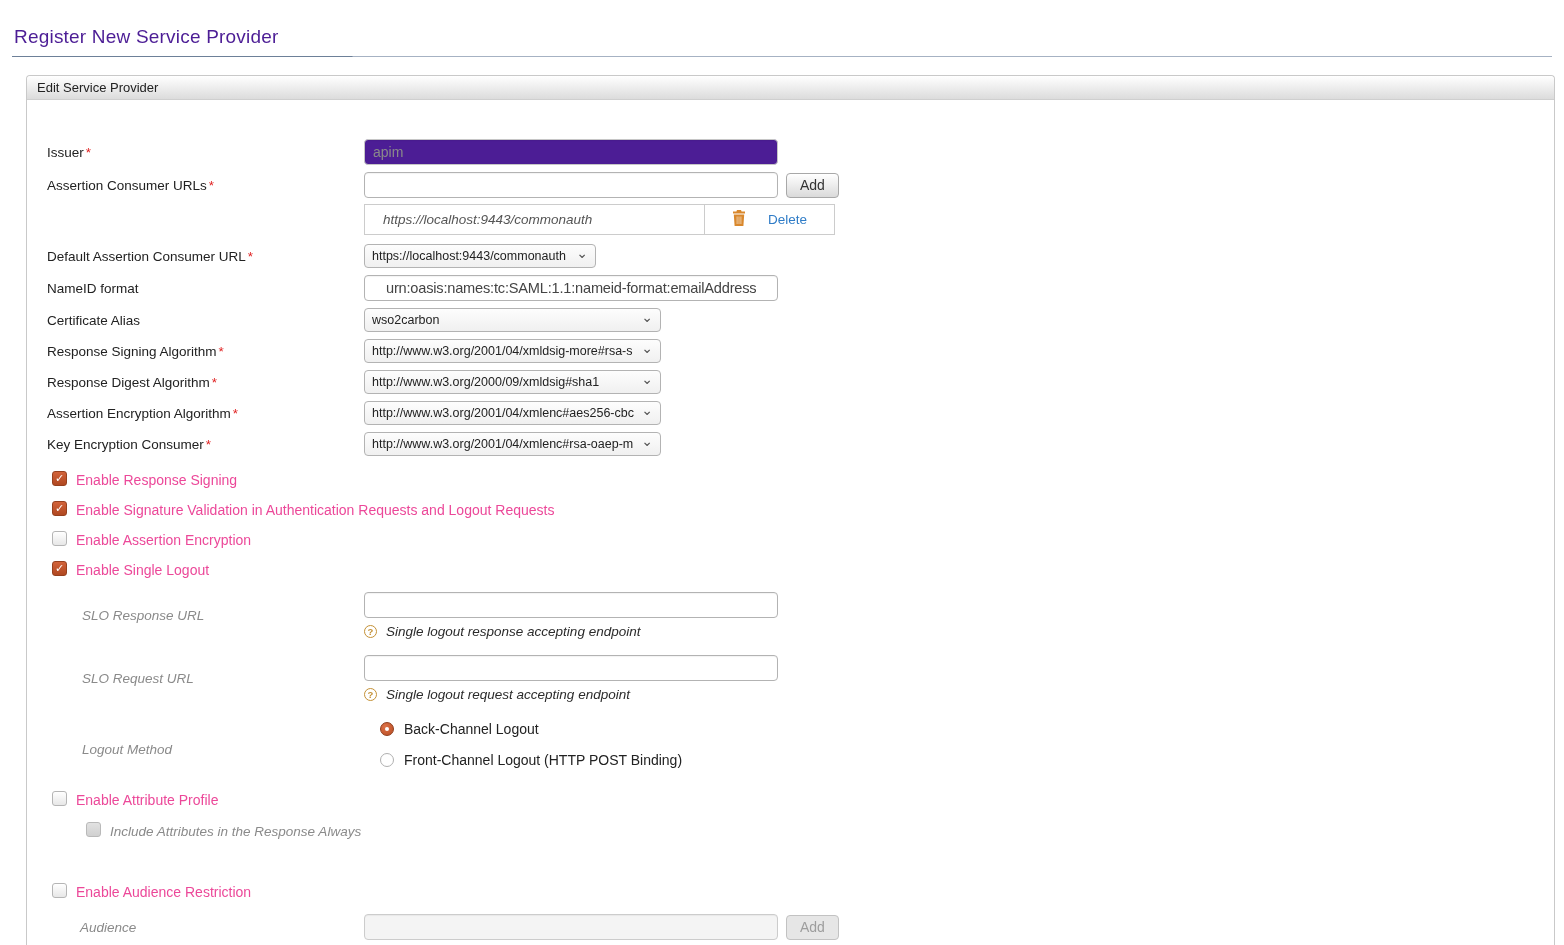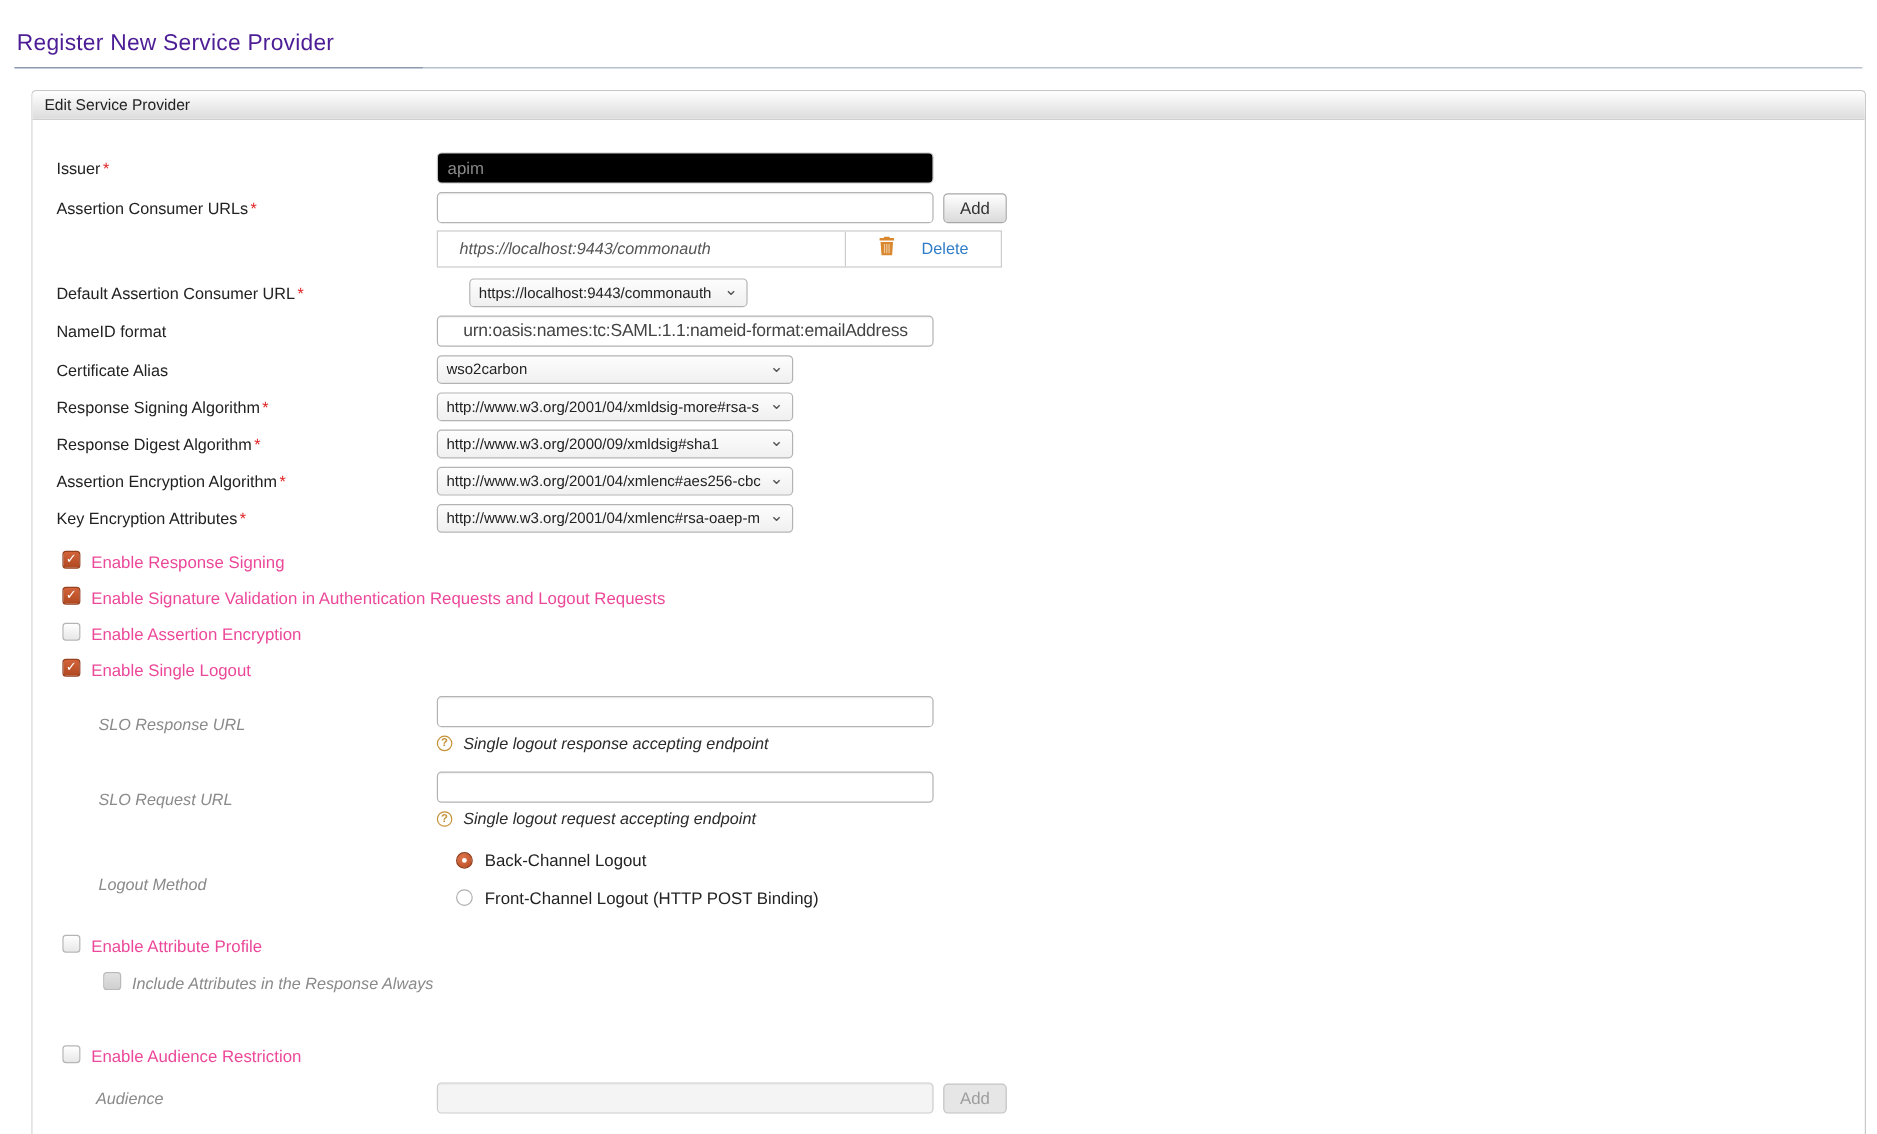--- a/index.html
+++ b/index.html
@@ -43,21 +43,21 @@
   
   input.txt {
     height:26px; width:414px; padding:2px 8px;
     border:1px solid #b3b3b3; border-radius:4px;
     font-family:"Liberation Sans","DejaVu Sans",sans-serif;
     font-size:14px; color:#444; background:#fff;
     box-shadow:inset 0 1px 1px rgba(0,0,0,.05); outline:none;
   }
   input.txt.big { font-size:14.6px; letter-spacing:-.2px;padding-left:21px; }
   input.txt:disabled, input.txt.dis {
-    background:#000000; color:#8a8a8a; border-color:#c6c6c6;
+    background:#4c1d95; color:#8a8a8a; border-color:#c6c6c6;
   }
   input.txt.dislight { background:#f4f4f4; border-color:#cccccc; }
   
   .select {
     height:24px; display:flex; align-items:center; justify-content:space-between;
     border:1px solid #b3b3b3; border-radius:4px; padding:0 7px;
     background:linear-gradient(#fdfdfd,#f0f0f0);
     font-size:12.5px; color:#222; cursor:default;
     white-space:nowrap; overflow:hidden;
   }
@@ -118,21 +118,21 @@
   .radiolabel { margin-left:10px; font-size:14px; color:#222; }
   
   .hint { display:flex; align-items:center; gap:9px; margin-top:6px; }
   .qicon {
     width:13px; height:13px; flex:0 0 13px; border-radius:50%;
     border:1px solid #c49136; color:#c49136; font-size:9.5px; font-weight:bold;
     display:flex; align-items:center; justify-content:center;
   }
   .hint-text { font-size:13.5px; font-style:italic; color:#2b2b2b; }
   .stack { display:flex; flex-direction:column; } .mt12 { margin-top:12px; } .mt16 { margin-top:16px; }
-  .mt17 { margin-top:17px; } .mt45 { margin-top:45px; } .mt9 { margin-top:9px;gap:27px; }
+  .mt17 { margin-top:29px; } .mt45 { margin-top:45px; } .mt9 { margin-top:9px; }
   .ml39 { margin-left:39px; }
 </style>
 </head>
 <body>
 
 <h1 class="page-title">Register New Service Provider</h1>
 <div class="title-rule"></div>
 
 <div class="panel">
   <div class="panel-header">
@@ -220,21 +220,21 @@
         <span>Assertion Encryption Algorithm</span><span class="req">*</span>
       </div>
       <div class="select w297">
         <span class="sval">http://www.w3.org/2001/04/xmlenc#aes256-cbc</span>
         <span class="chev">⌄</span>
       </div>
     </div>
 
     <div class="row">
       <div class="flabel">
-        <span>Key Encryption Attributes</span><span class="req">*</span>
+        <span>Key Encryption Consumer</span><span class="req">*</span>
       </div>
       <div class="select w297">
         <span class="sval">http://www.w3.org/2001/04/xmlenc#rsa-oaep-m</span>
         <span class="chev">⌄</span>
       </div>
     </div>
 
     <div class="mt16">
       <div class="cbrow">
         <span class="cb on">

